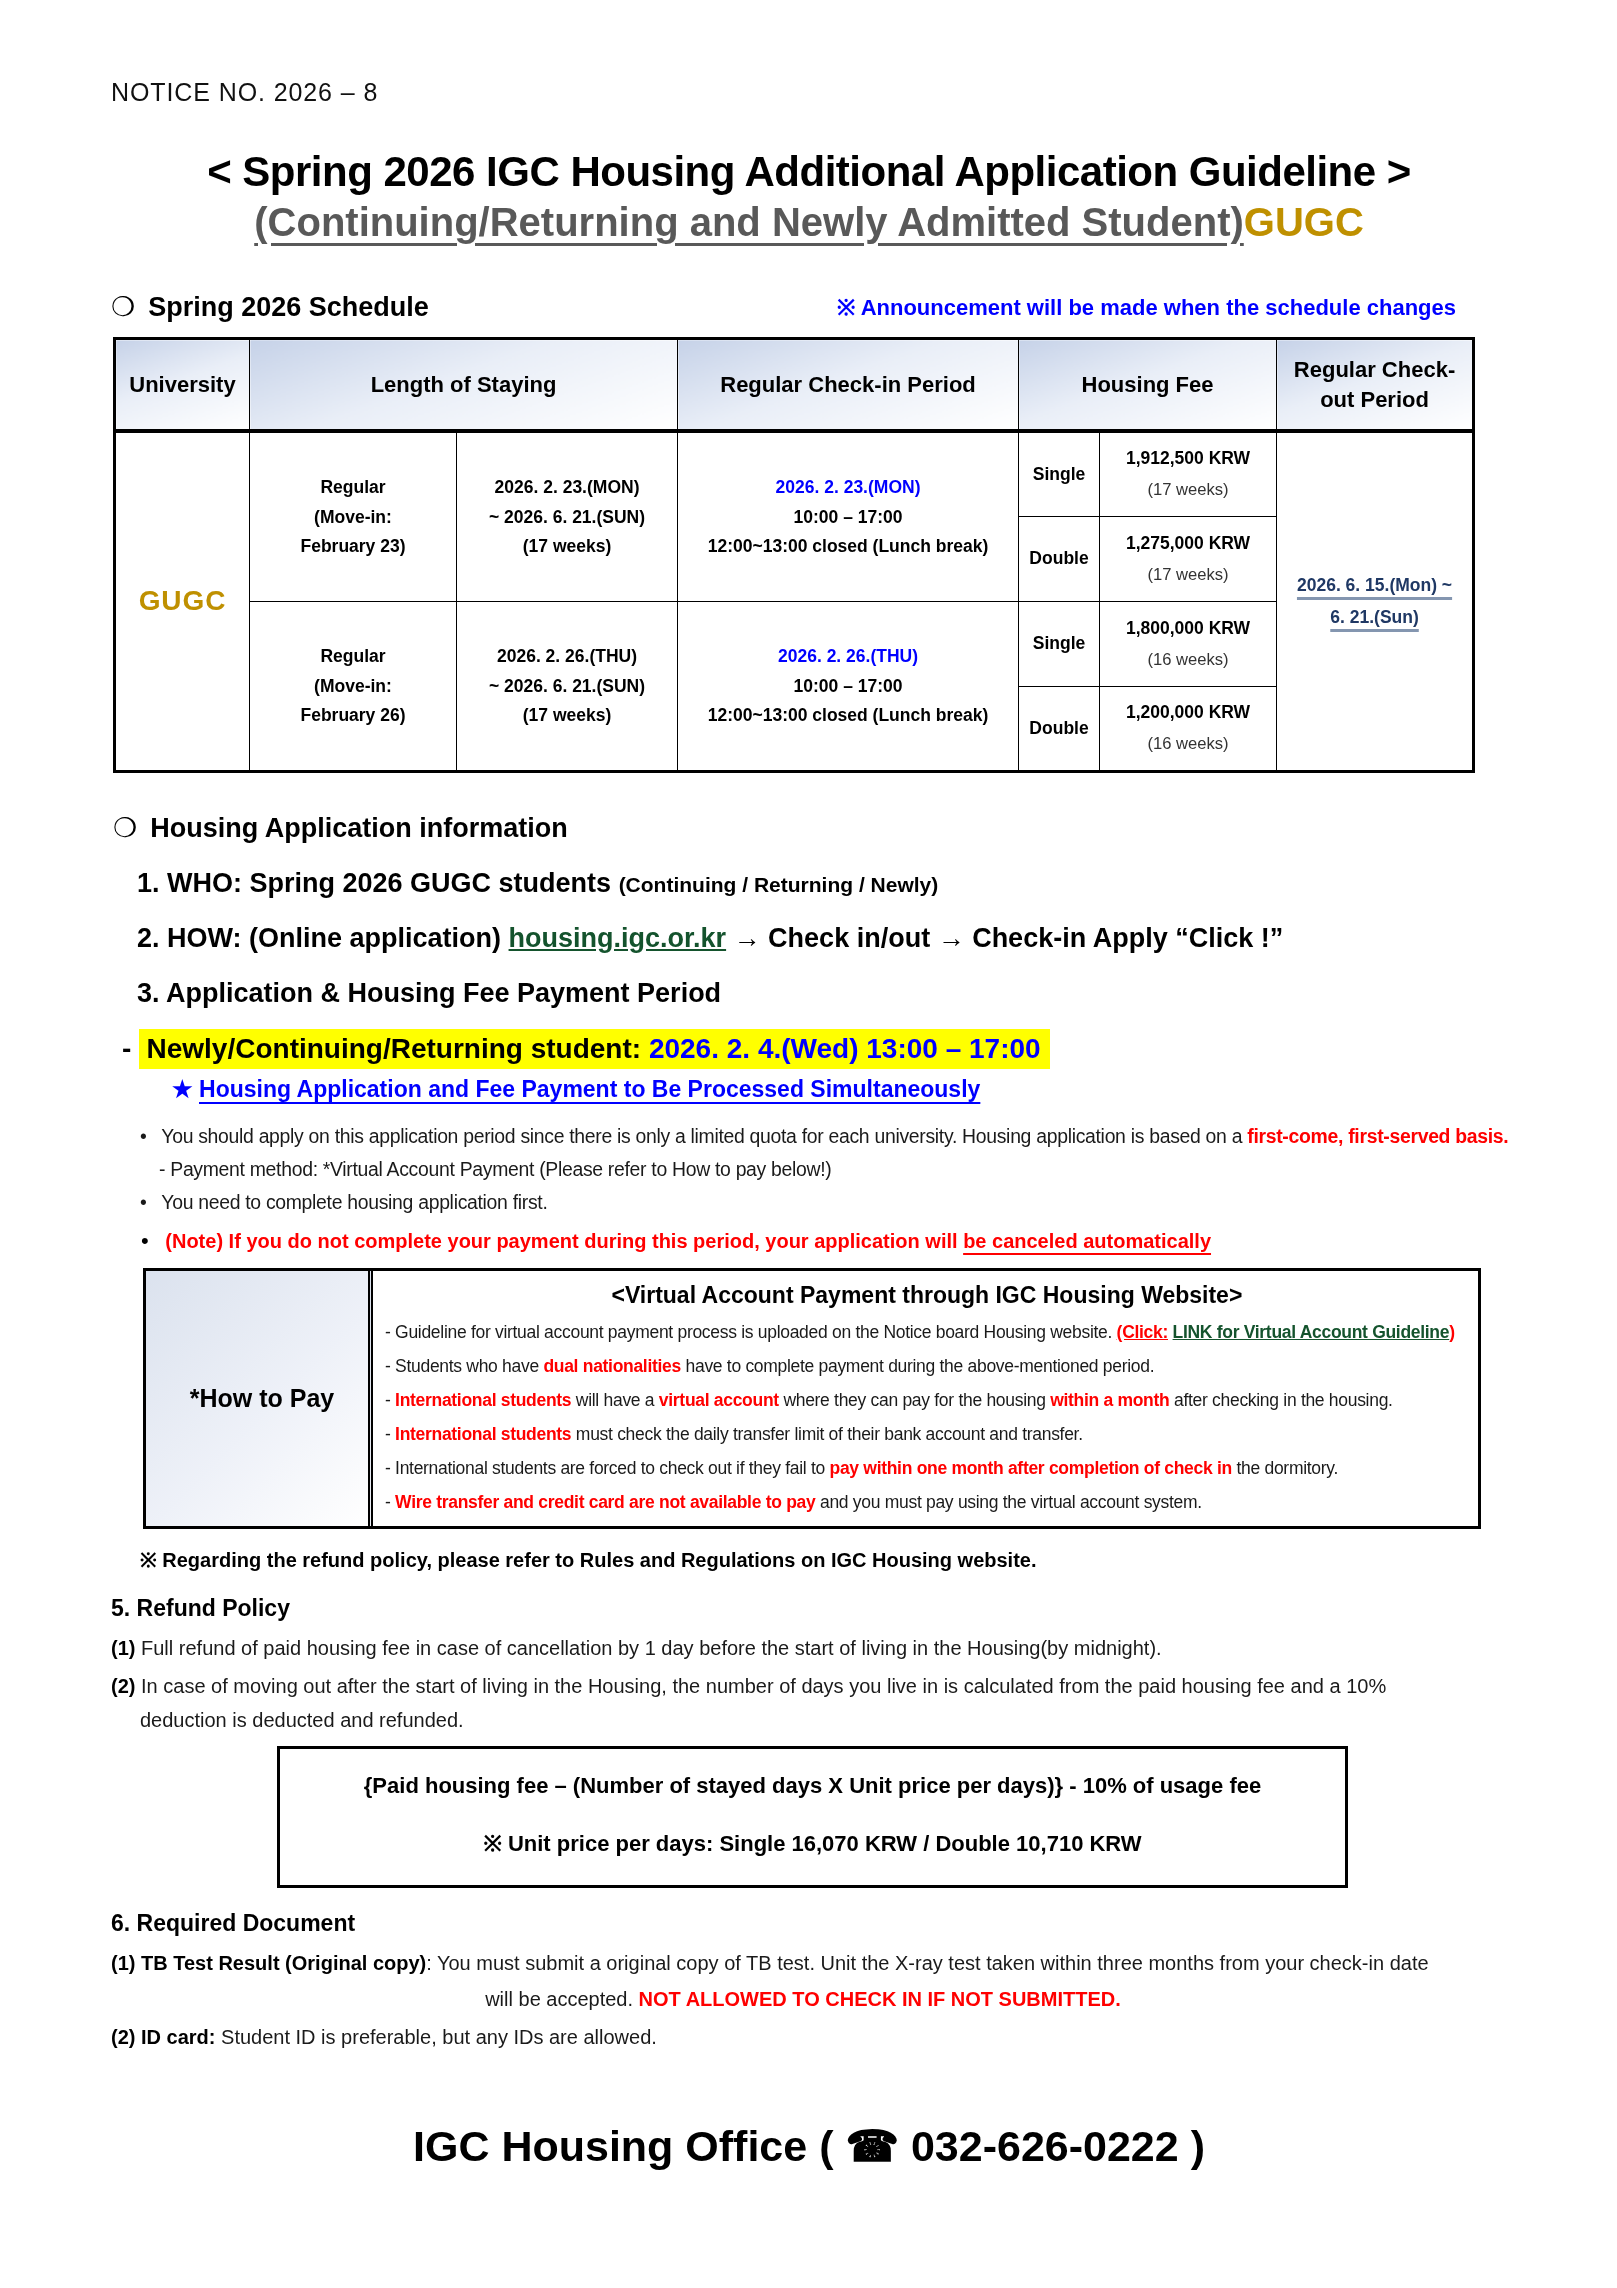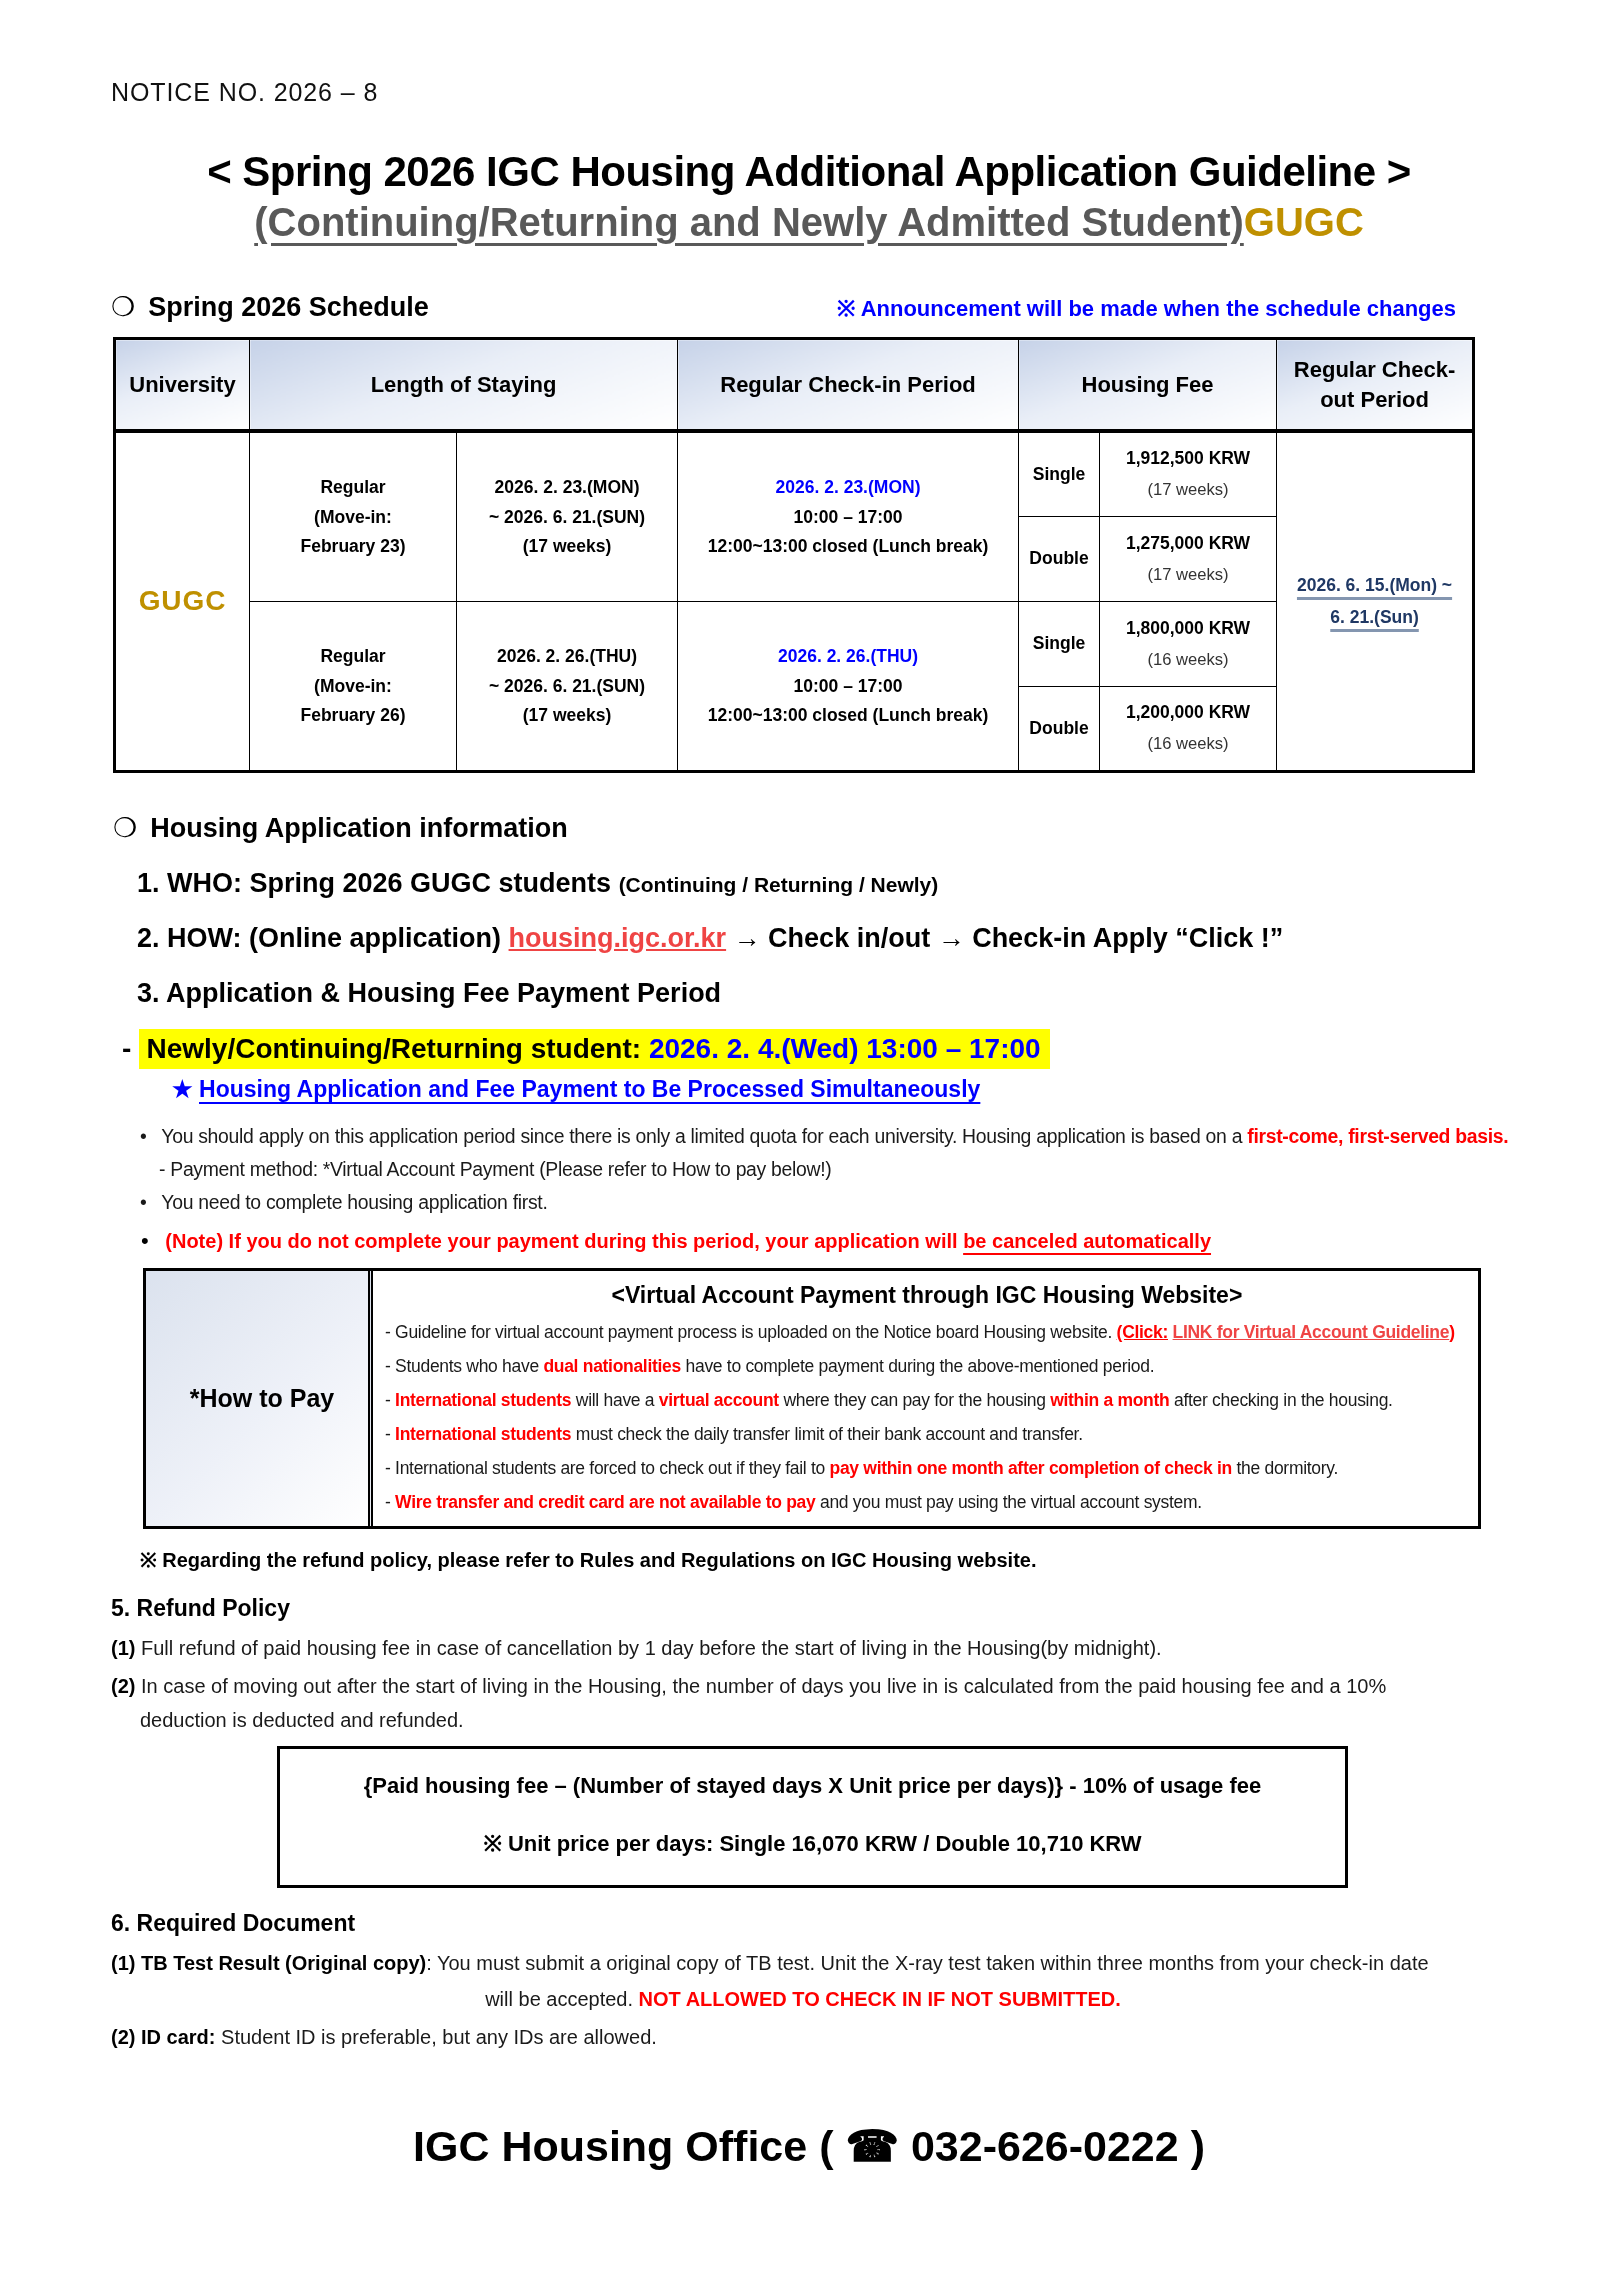--- a/index.html
+++ b/index.html
@@ -5,21 +5,21 @@
   html,body{margin:0;padding:0;background:#ffffff;}
   .page{
     position:relative;width:1618px;height:2289px;background:#ffffff;
     font-family:"Liberation Sans", sans-serif;color:#000;overflow:hidden;
   }
   .notice{margin:78px 0 0 111px;font-size:25px;letter-spacing:0.9px;color:#111;}
   .title{margin-top:41px;text-align:center;font-size:42px;font-weight:bold;letter-spacing:-0.5px;white-space:nowrap;}
   .subtitle{margin-top:3.7px;text-align:center;font-size:40px;font-weight:bold;white-space:nowrap;}
   .subtitle .gray-ul{color:#595959;text-decoration:underline;text-decoration-thickness:2.8px;text-underline-offset:6.5px;text-decoration-color:#595959;}
   .subtitle .gold{color:#bf9000;}
-  .schedule-row{display:flex;justify-content:space-between;align-items:center;margin:46px 162px 0 111px;}
+  .schedule-row{display:flex;justify-content:space-between;align-items:flex-start;margin:46px 162px 0 111px;}
   .sec-circle-heading{font-size:27px;font-weight:bold;white-space:nowrap;}
   .sec-circle-heading .circle{font-weight:normal;margin-right:13px;}
   .blue-note{color:#0000ff;font-size:22px;font-weight:bold;white-space:nowrap;}
 
   table.sched{margin:14.8px 0 0 113px;width:1358px;border-collapse:collapse;border:3.7px solid #000;table-layout:fixed;}
   table.sched th{background:linear-gradient(160deg,#c6d2e8 0%,#e9eef7 45%,#ffffff 100%);
     font-size:22px;font-weight:bold;border:1.8px solid #000;border-bottom:4.6px solid #000;height:85px;padding:1.8px 3.7px;line-height:1.35;}
   table.sched td{border:1.8px solid #000;text-align:center;vertical-align:middle;background:#fff;padding:0;}
   table.sched tr{height:85px;}
   td.uni{font-size:28px;font-weight:bold;color:#bf9000;letter-spacing:0.9px;}
@@ -27,21 +27,21 @@
   .checkin .blue{color:#0000ff;}
   td.rt{font-size:17.5px;font-weight:bold;}
   .fee .amt{font-size:17.5px;font-weight:bold;}
   .fee .wk{font-size:16.6px;font-weight:normal;color:#333;margin-top:11px;}
   td.checkout{font-size:17.5px;font-weight:bold;color:#1f3864;}
   td.checkout div{text-decoration:underline;text-decoration-color:#8496b0;text-decoration-thickness:2.8px;text-underline-offset:5.5px;margin:11px 0;}
 
   .app-heading{margin:39px 0 0 113px;}
   .item{margin:24px 0 0 137px;font-size:27px;font-weight:bold;white-space:nowrap;}
   .item .paren{font-size:21px;}
-  .link{color:#ef4444;text-decoration:underline;}
+  .link{color:#14532d;text-decoration:underline;}
   .hl-line{margin:24px 0 0 122px;font-size:28px;font-weight:bold;white-space:nowrap;}
   .hl{background:#ffff00;padding:3.7px 9.2px 5.5px 7.4px;}
   .hl .blue{color:#0000ff;}
   .star-line{margin:11px 0 0 172px;font-size:23px;font-weight:bold;color:#0000ff;white-space:nowrap;}
   .star-line .ul{text-decoration:underline;text-underline-offset:4.6px;}
   .bullet-line{margin:22px 0 0 140px;font-size:19.4px;letter-spacing:-0.3px;white-space:nowrap;color:#1a1a1a;}
   .bullet-line .bdot{margin-right:14.8px;}
   .bullet-line.tight{margin-top:10px;}
   .sub-line{margin:10px 0 0 159px;font-size:19.4px;letter-spacing:-0.3px;white-space:nowrap;color:#1a1a1a;}
   .red{color:#ff0000;font-weight:bold;}

